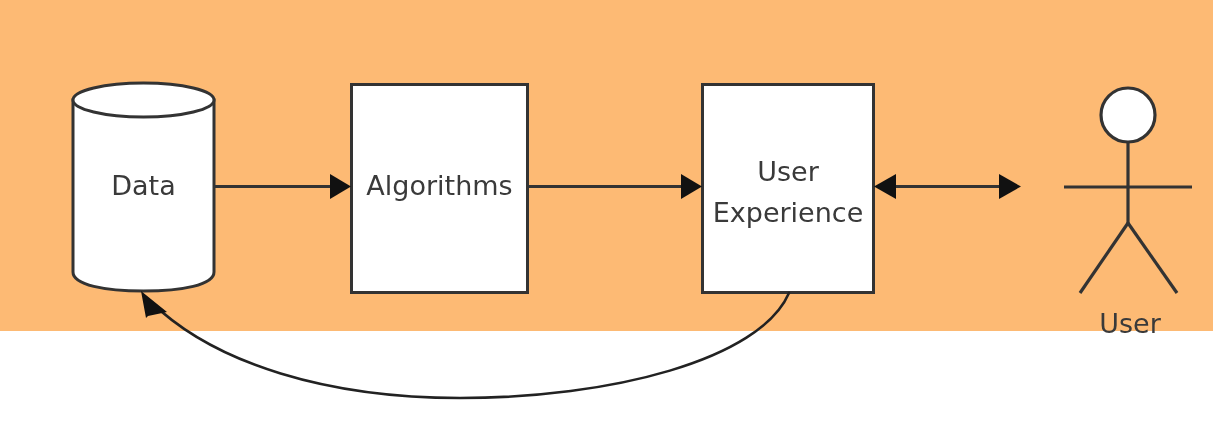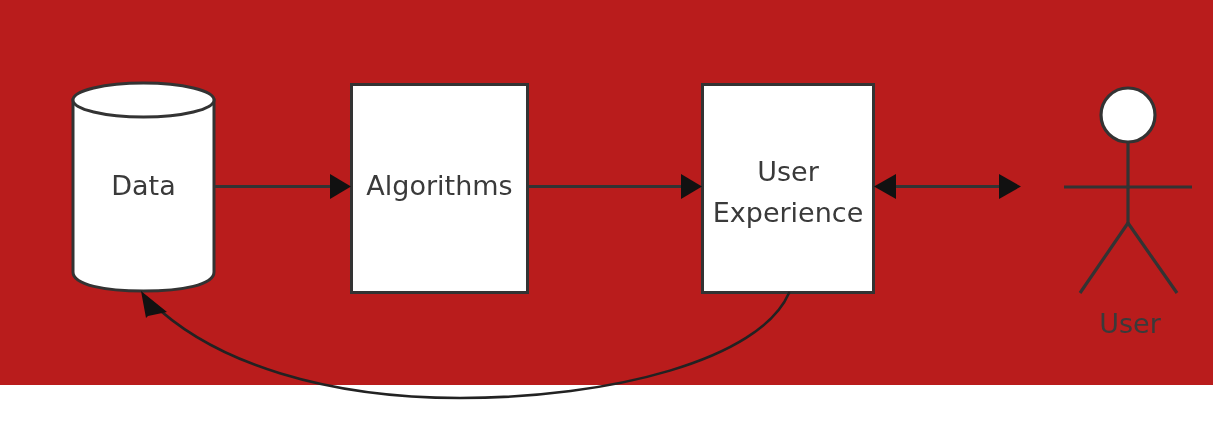--- a/index.html
+++ b/index.html
@@ -10,22 +10,22 @@
   }
   body {
     width: 1213px;
     height: 423px;
     font-family: "DejaVu Sans", "Liberation Sans", sans-serif;
     overflow: hidden;
   }
   #diagram-canvas {
     position: relative;
     width: 1213px;
-    height: 385px;
-    background: #b91c1c;
+    height: 331px;
+    background: #fdba74;
   }
   #diagram-svg {
     display: block;
     width: 1213px;
     height: 423px;
   }
   .node-shape {
     fill: #ffffff;
     stroke: #333333;
     stroke-width: 3;

